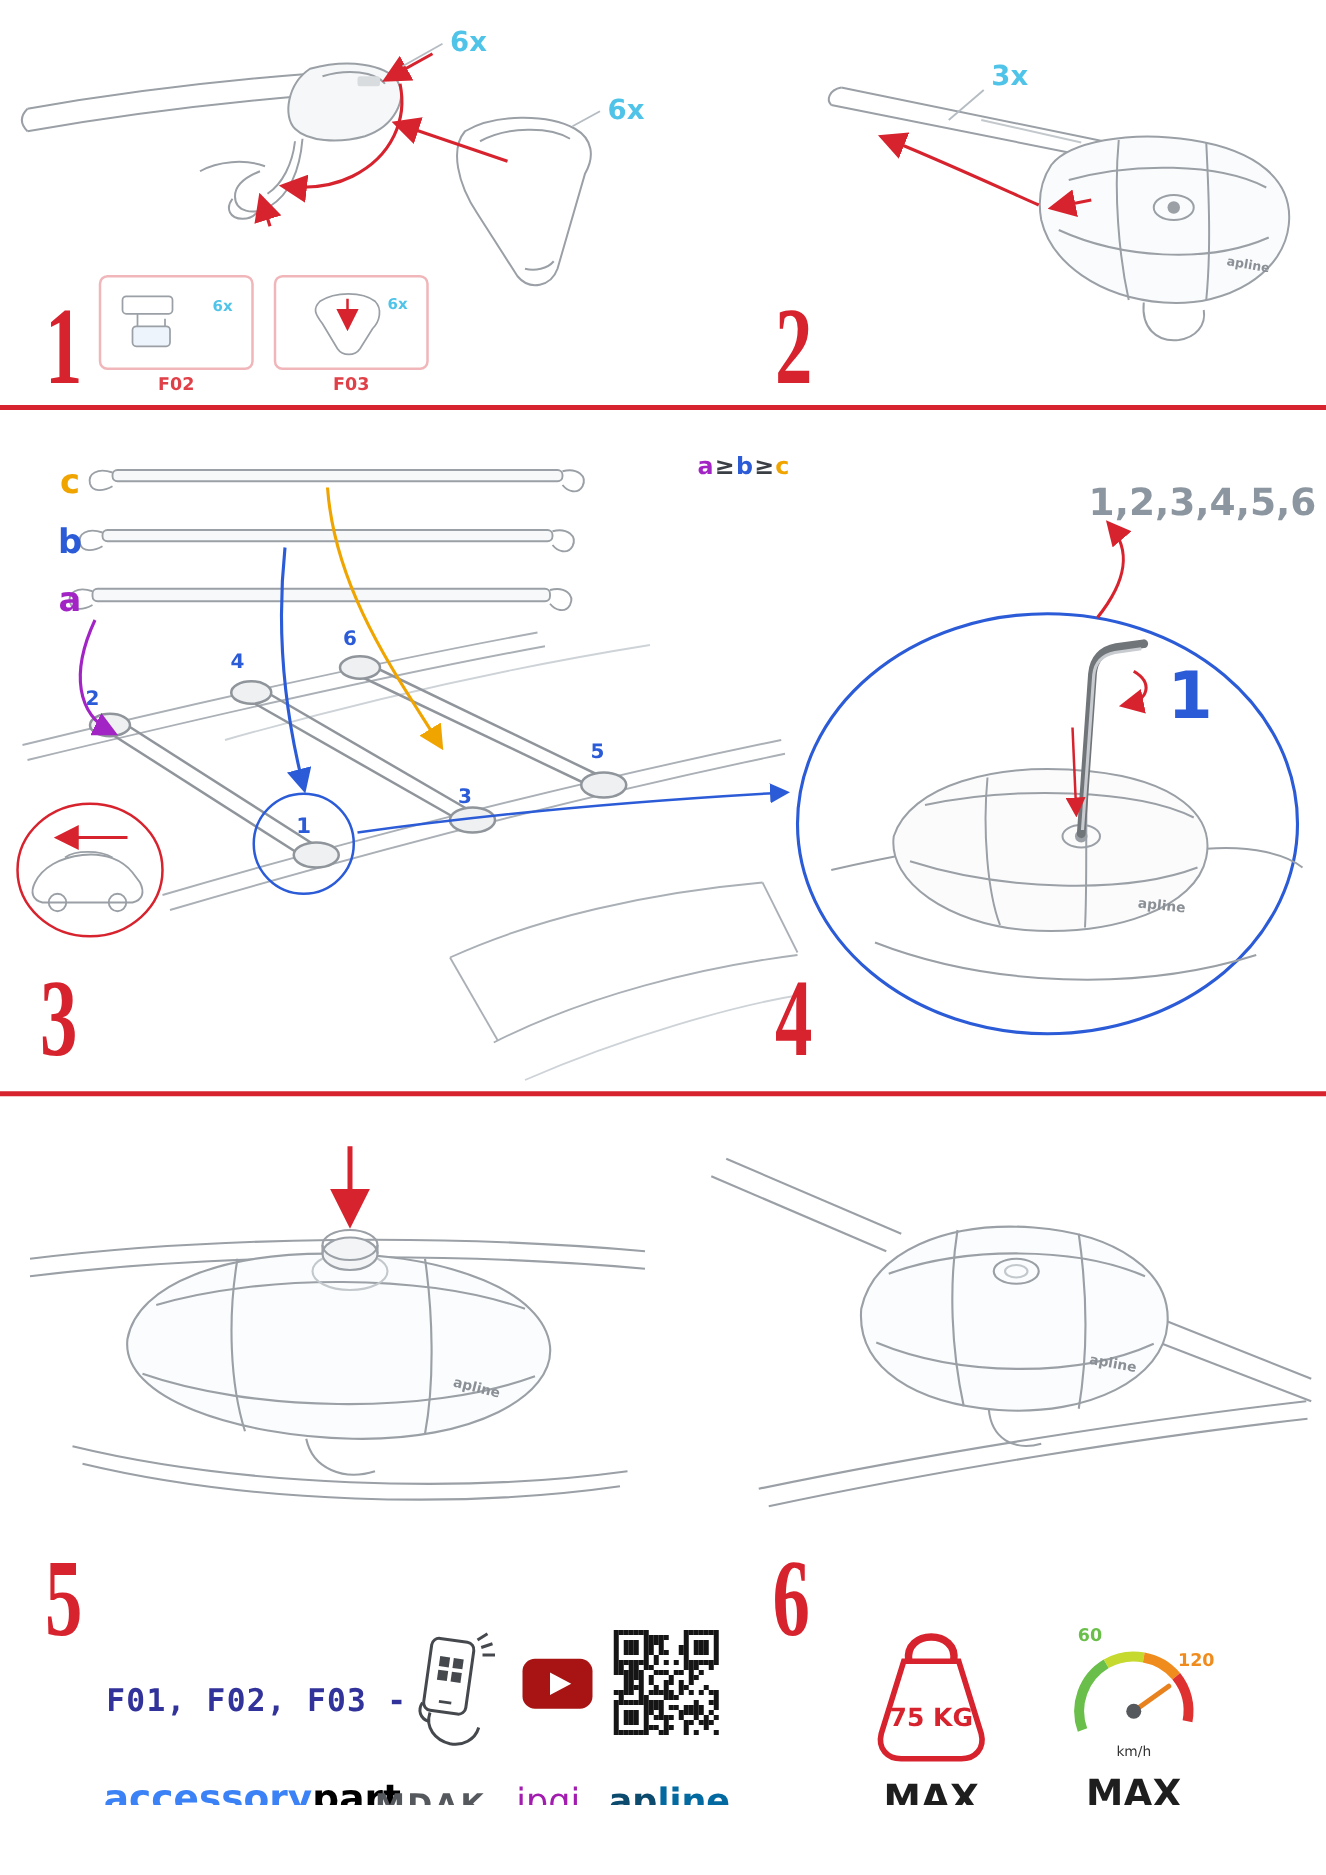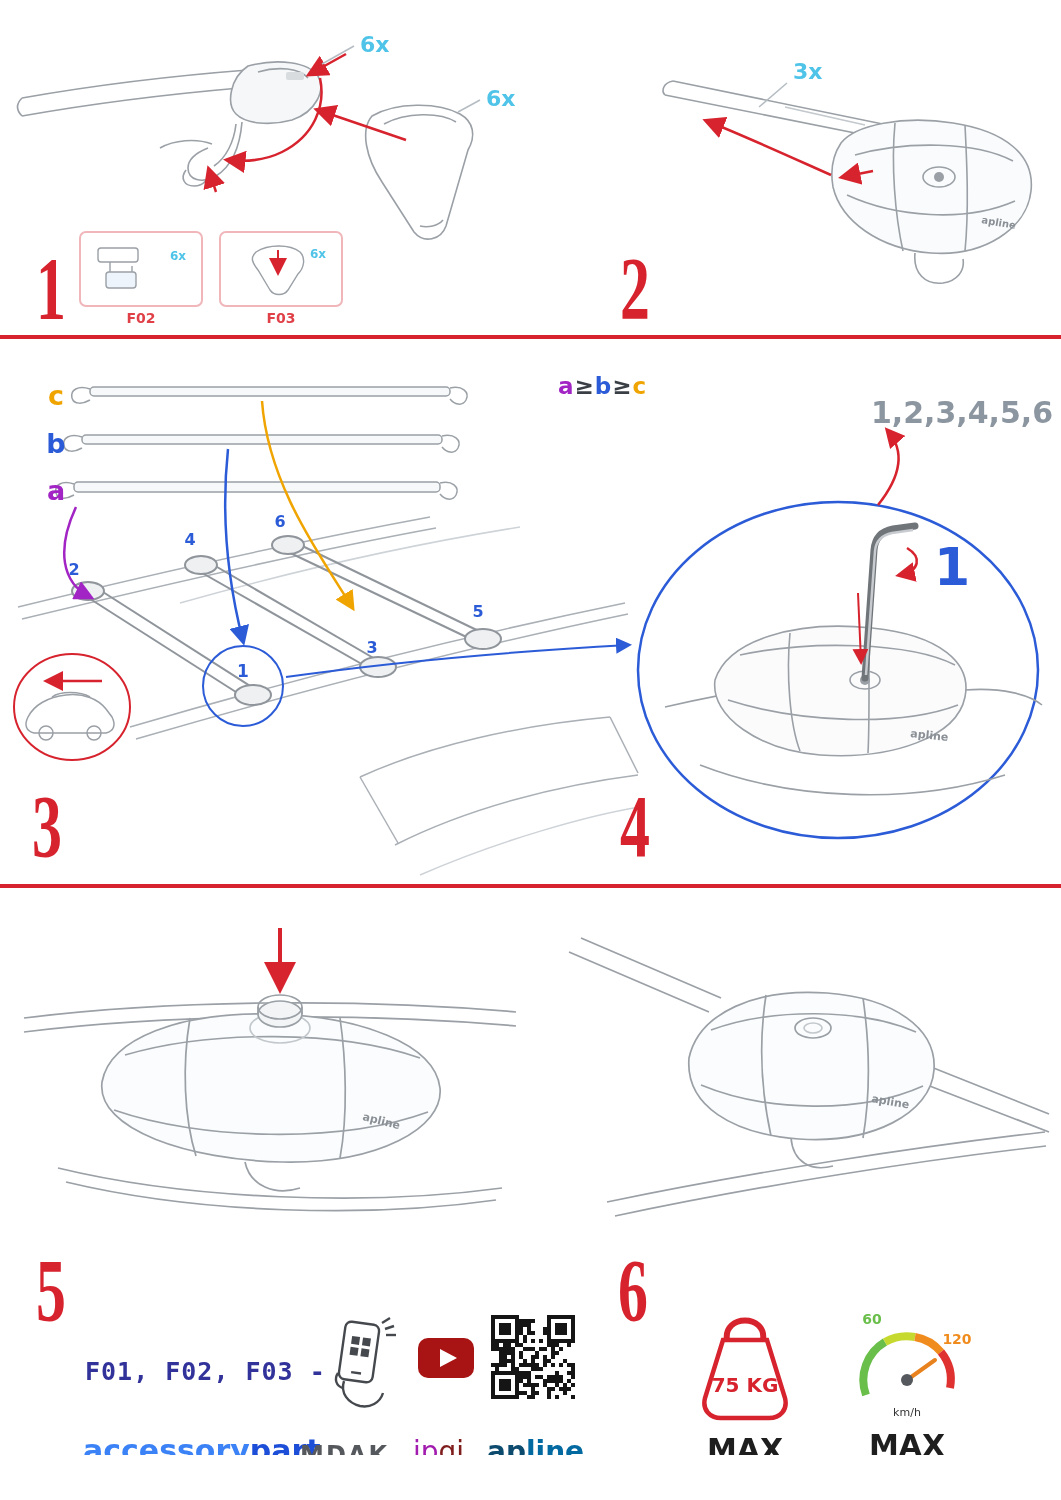--- a/index.html
+++ b/index.html
@@ -1,22 +1,22 @@
 <!DOCTYPE html>
 <html><head>
 <meta charset="utf-8">
 <style>
   html,body{margin:0;padding:0}
   body{background:#ffffff;font-family:"DejaVu Sans","Liberation Sans",sans-serif}
-  .page{position:relative;width:1061px;height:1440px;margin:15px auto;background:#fff;overflow:hidden}
+  .page{position:relative;width:1061px;height:1440px;margin:4px auto;background:#fff;overflow:hidden}
   .abs{position:absolute}
   .numeral{position:absolute;font-family:"Liberation Serif","DejaVu Serif",serif;font-weight:700;
            font-size:88px;line-height:1;color:#d7232e;transform:scaleX(.68);transform-origin:left top}
   .divider{position:absolute;left:0;width:100%;height:4px;background:#d7232e}
-  .rule-text{position:absolute;font-size:23px;font-weight:700;letter-spacing:1px}
+  .rule-text{position:absolute;font-size:19px;font-weight:700;letter-spacing:1px}
   .parts-line{position:absolute;font-size:25px;font-weight:700;color:#32329b;letter-spacing:1px;
               font-family:"DejaVu Sans Mono","Liberation Mono",monospace}
   .brandrow{position:absolute;font-weight:700;white-space:nowrap;font-family:"DejaVu Sans",sans-serif}
   svg{display:block}
   svg text{font-family:"DejaVu Sans",sans-serif}
 </style>
 </head>
 <body>
 
 <div class="page">
@@ -567,25 +567,25 @@
           <rect x="36" y="80" width="4" height="4"></rect>
           <rect x="40" y="80" width="4" height="4"></rect>
           <rect x="56" y="80" width="4" height="4"></rect>
           <rect x="64" y="80" width="4" height="4"></rect>
           <rect x="80" y="80" width="4" height="4"></rect>
         </g>
       </svg>
   </div>
 
   <div class="brandrow" style="left:83px;top:1418px;font-size:30px">
-    <span style="color:#3b82f6">accessory</span><span style="color:#1d4ed8">part</span>
+    <span style="color:#3b82f6">accessory</span><span style="color:#000000">part</span>
   </div>
   <div class="brandrow" style="left:300px;top:1426px;font-size:24px;letter-spacing:2px;color:#55585c">MDΛK</div>
   <div class="brandrow" style="left:413px;top:1420px;font-size:28px;font-weight:400">
-    <span style="color:#a21caf">ip</span><span style="color:#7f1d1d">qi</span>
+    <span style="color:#a21caf">ip</span><span style="color:#a21caf">qi</span>
   </div>
   <div class="brandrow" style="left:487px;top:1420px;font-size:28px">
     <span style="color:#0c4a6e">ap</span><span style="color:#0369a1">line</span>
   </div>
 
   <div class="abs" style="left:685px;top:1283px">
     <svg width="120" height="175" viewBox="0 0 120 175">
       <path d="M42,42 C38,16 82,16 78,42" stroke="#d7232e" stroke-width="6" fill="none"></path>
       <path d="M38,42 L82,42 L100,100 C103,112 95,120 84,120 L36,120 C25,120 17,112 20,100 Z" stroke="#d7232e" stroke-width="4.5" fill="#ffffff"></path>
       <text x="60" y="94" font-size="20" font-weight="bold" fill="#d7232e" text-anchor="middle">75 KG</text>

